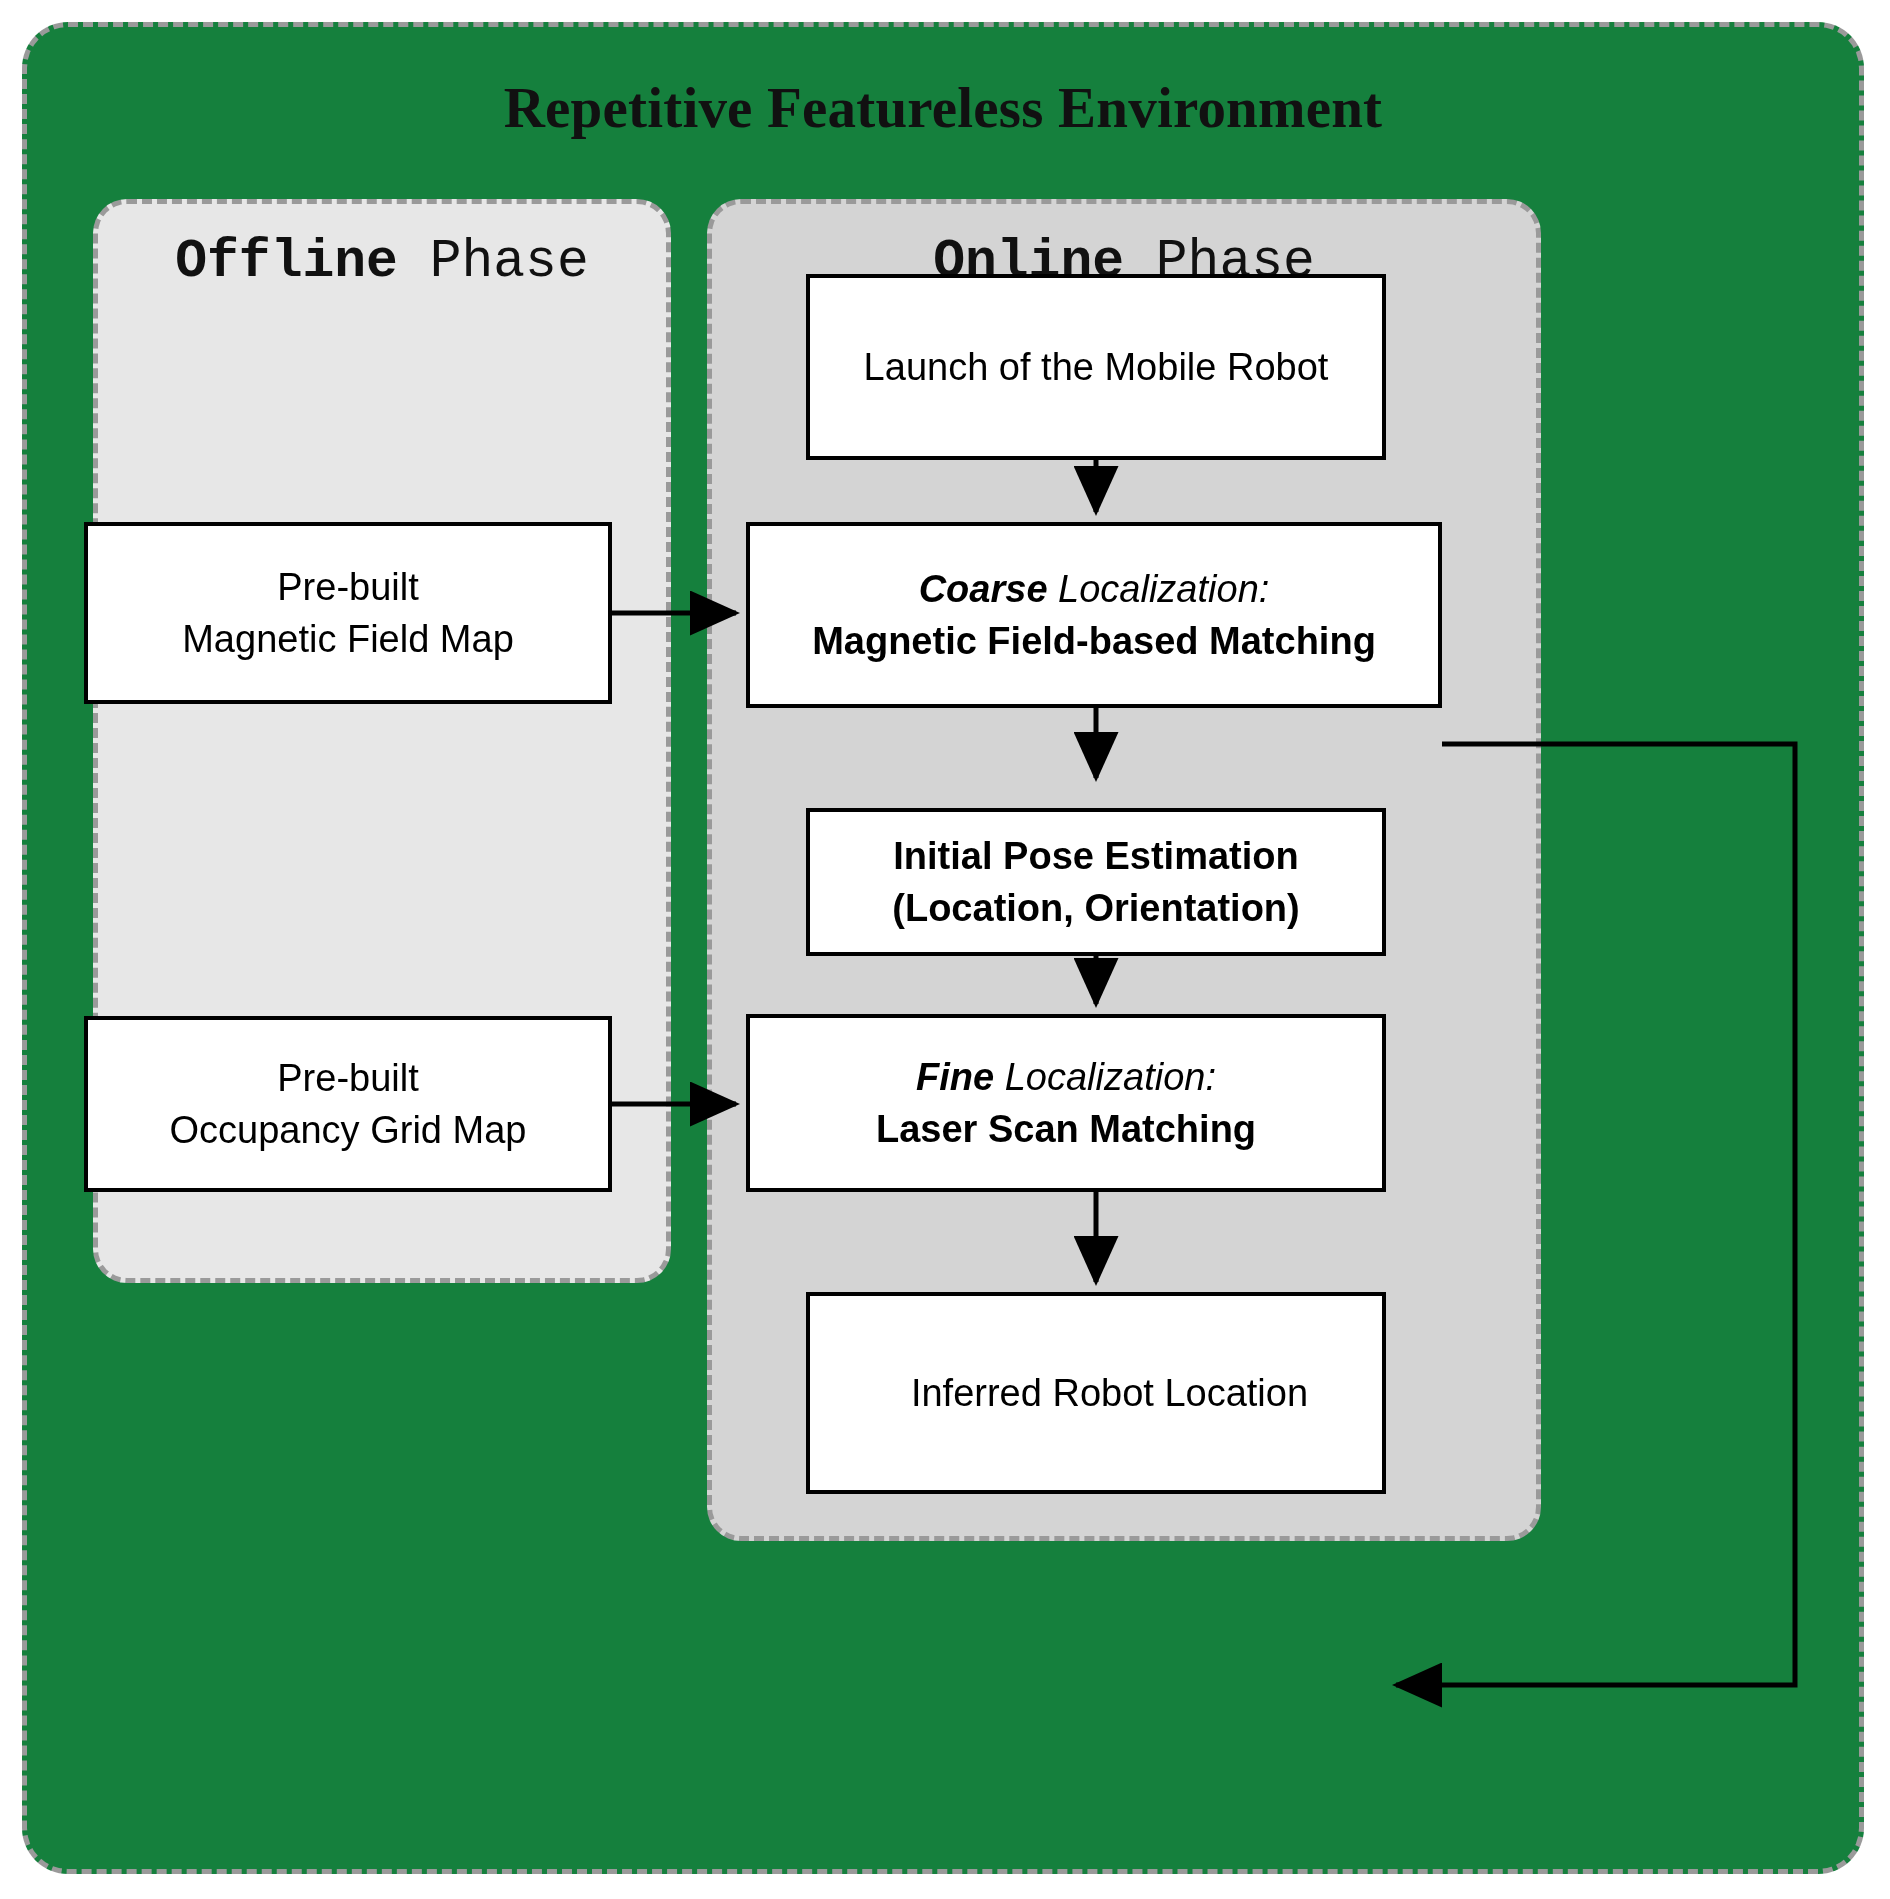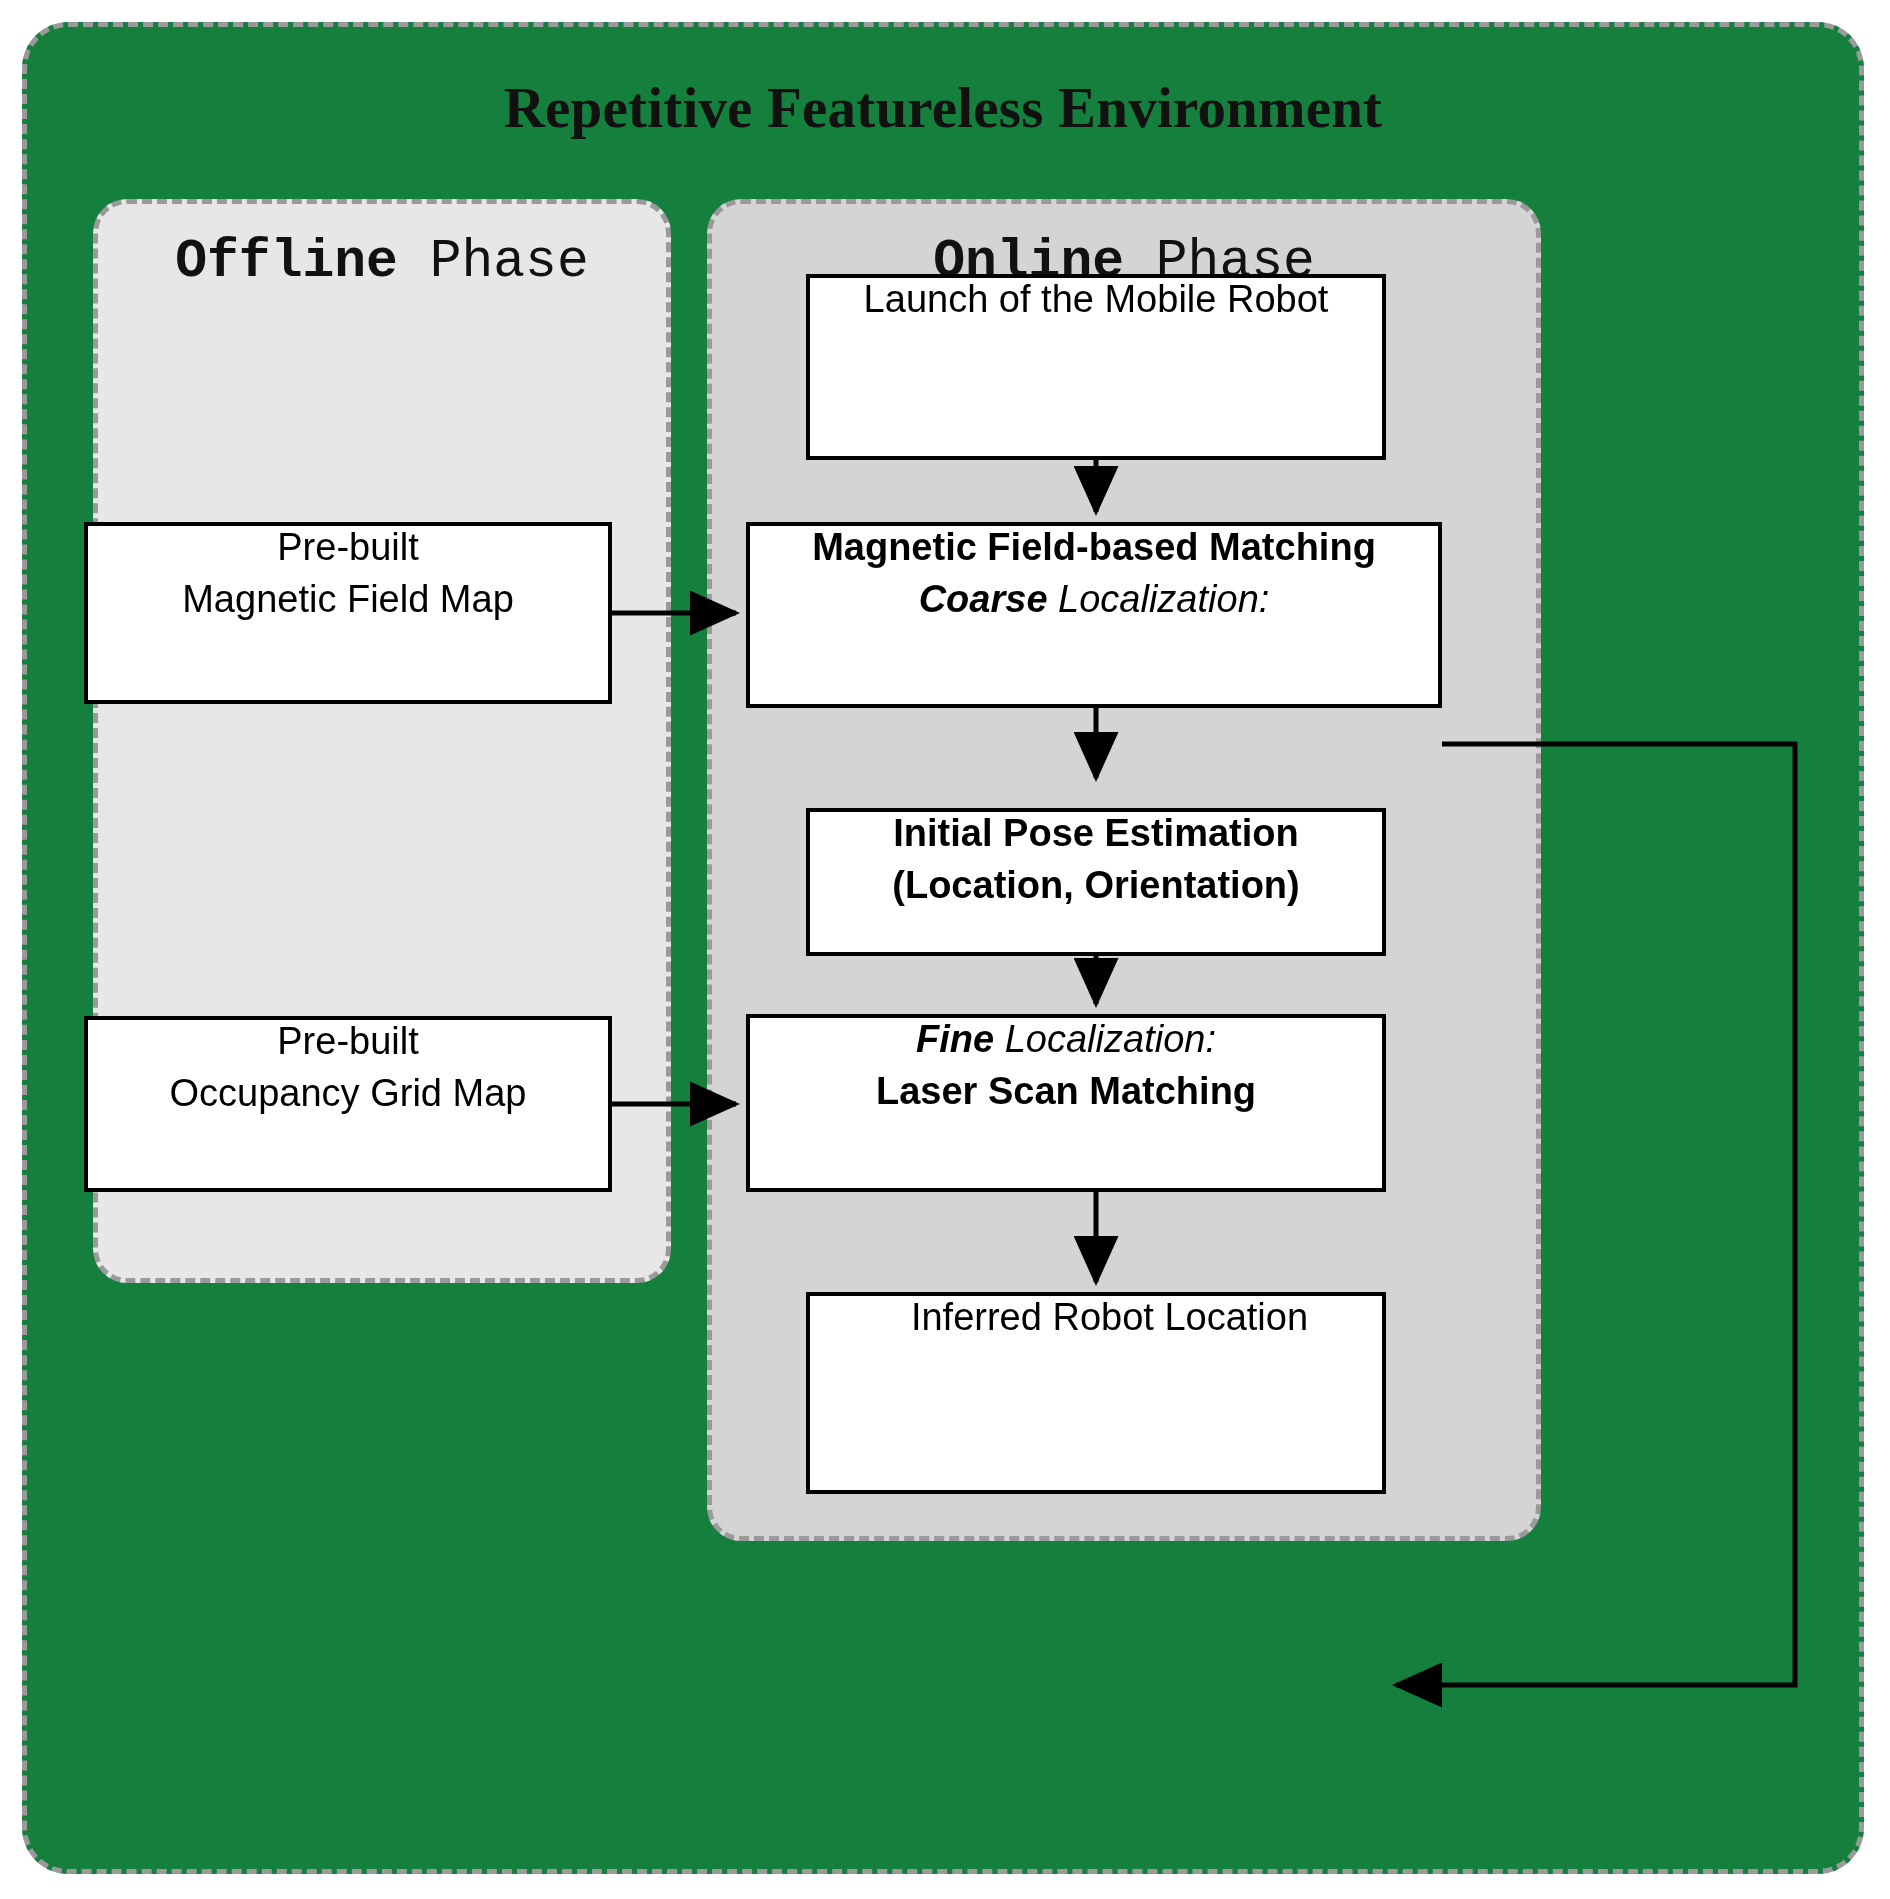--- a/index.html
+++ b/index.html
@@ -78,20 +78,21 @@
 
   
   .node {
     position: absolute;
     box-sizing: border-box;
     background: #ffffff;
     border: 4px solid #000000;
     display: flex;
     flex-direction: column;
     align-items: center;
+    justify-content: center;
     text-align: center;
     color: #000000;
   }
   .node .line { display: block; white-space: nowrap; }
   .t-reg  { font-size: 38px; font-weight: normal; font-style: normal; }
   .t-bold { font-size: 38px; font-weight: bold;   font-style: normal; }
   .t-ital { font-size: 38px; font-weight: normal; font-style: italic; }
   .t-bi   { font-weight: bold; font-style: italic; }
 
   .node .line + .line { margin-top: 9px; }
@@ -172,22 +173,22 @@
     <g>
       <path d="M1442,744 L1795,744 L1795,1685 L1396,1685" fill="none" stroke="#000000" stroke-width="5" marker-end="url(#ah)"></path>
     </g>
   </svg>
 
   <div class="node" id="node-launch">
     <span class="line t-reg">Launch of the Mobile Robot</span>
   </div>
 
   <div class="node" id="node-coarse">
+    <span class="line t-ital"><span class="t-bi">Coarse</span><span> Localization:</span></span>
     <span class="line t-bold">Magnetic Field-based Matching</span>
-    <span class="line t-ital"><span class="t-bi">Coarse</span><span> Localization:</span></span>
   </div>
 
   <div class="node" id="node-initialpose">
     <span class="line t-bold">Initial Pose Estimation</span>
     <span class="line t-bold">(Location, Orientation)</span>
   </div>
 
   <div class="node" id="node-fine">
     <span class="line t-ital"><span class="t-bi">Fine</span><span> Localization:</span></span>
     <span class="line t-bold">Laser Scan Matching</span>

